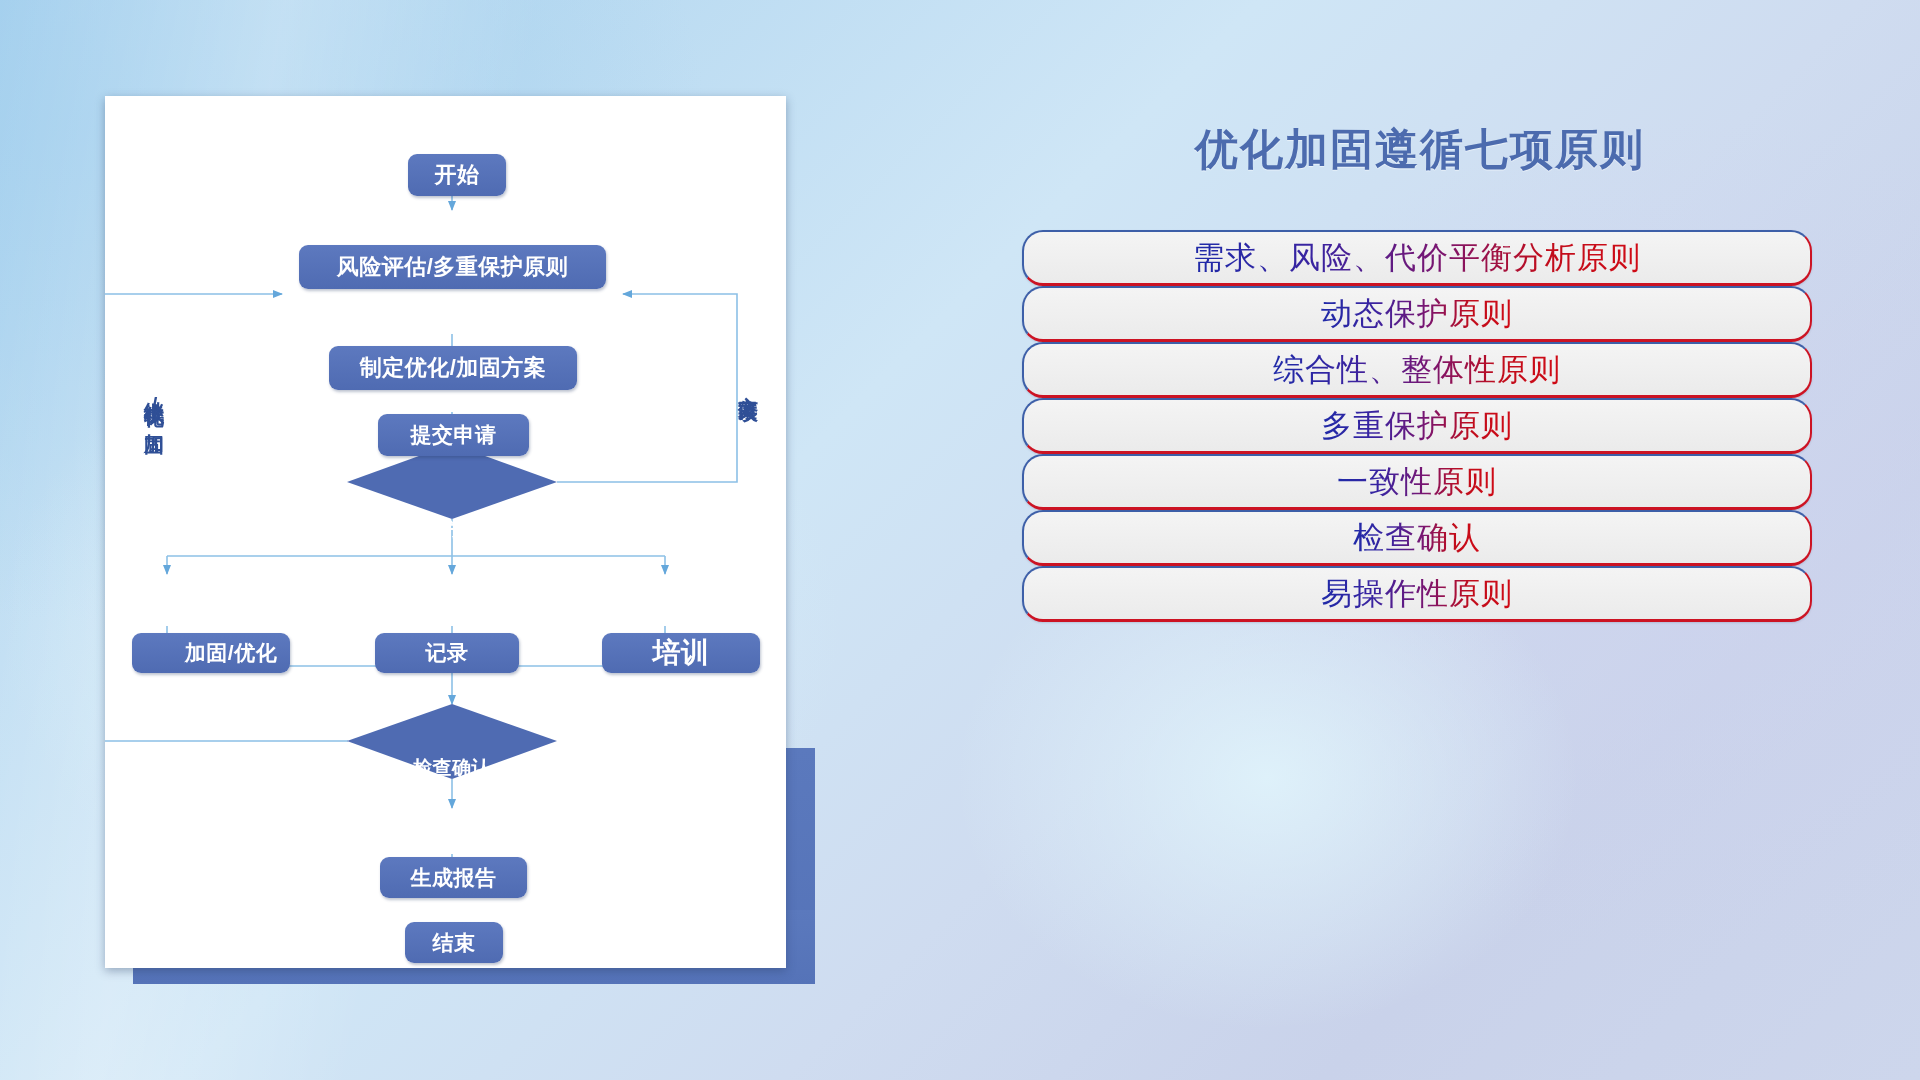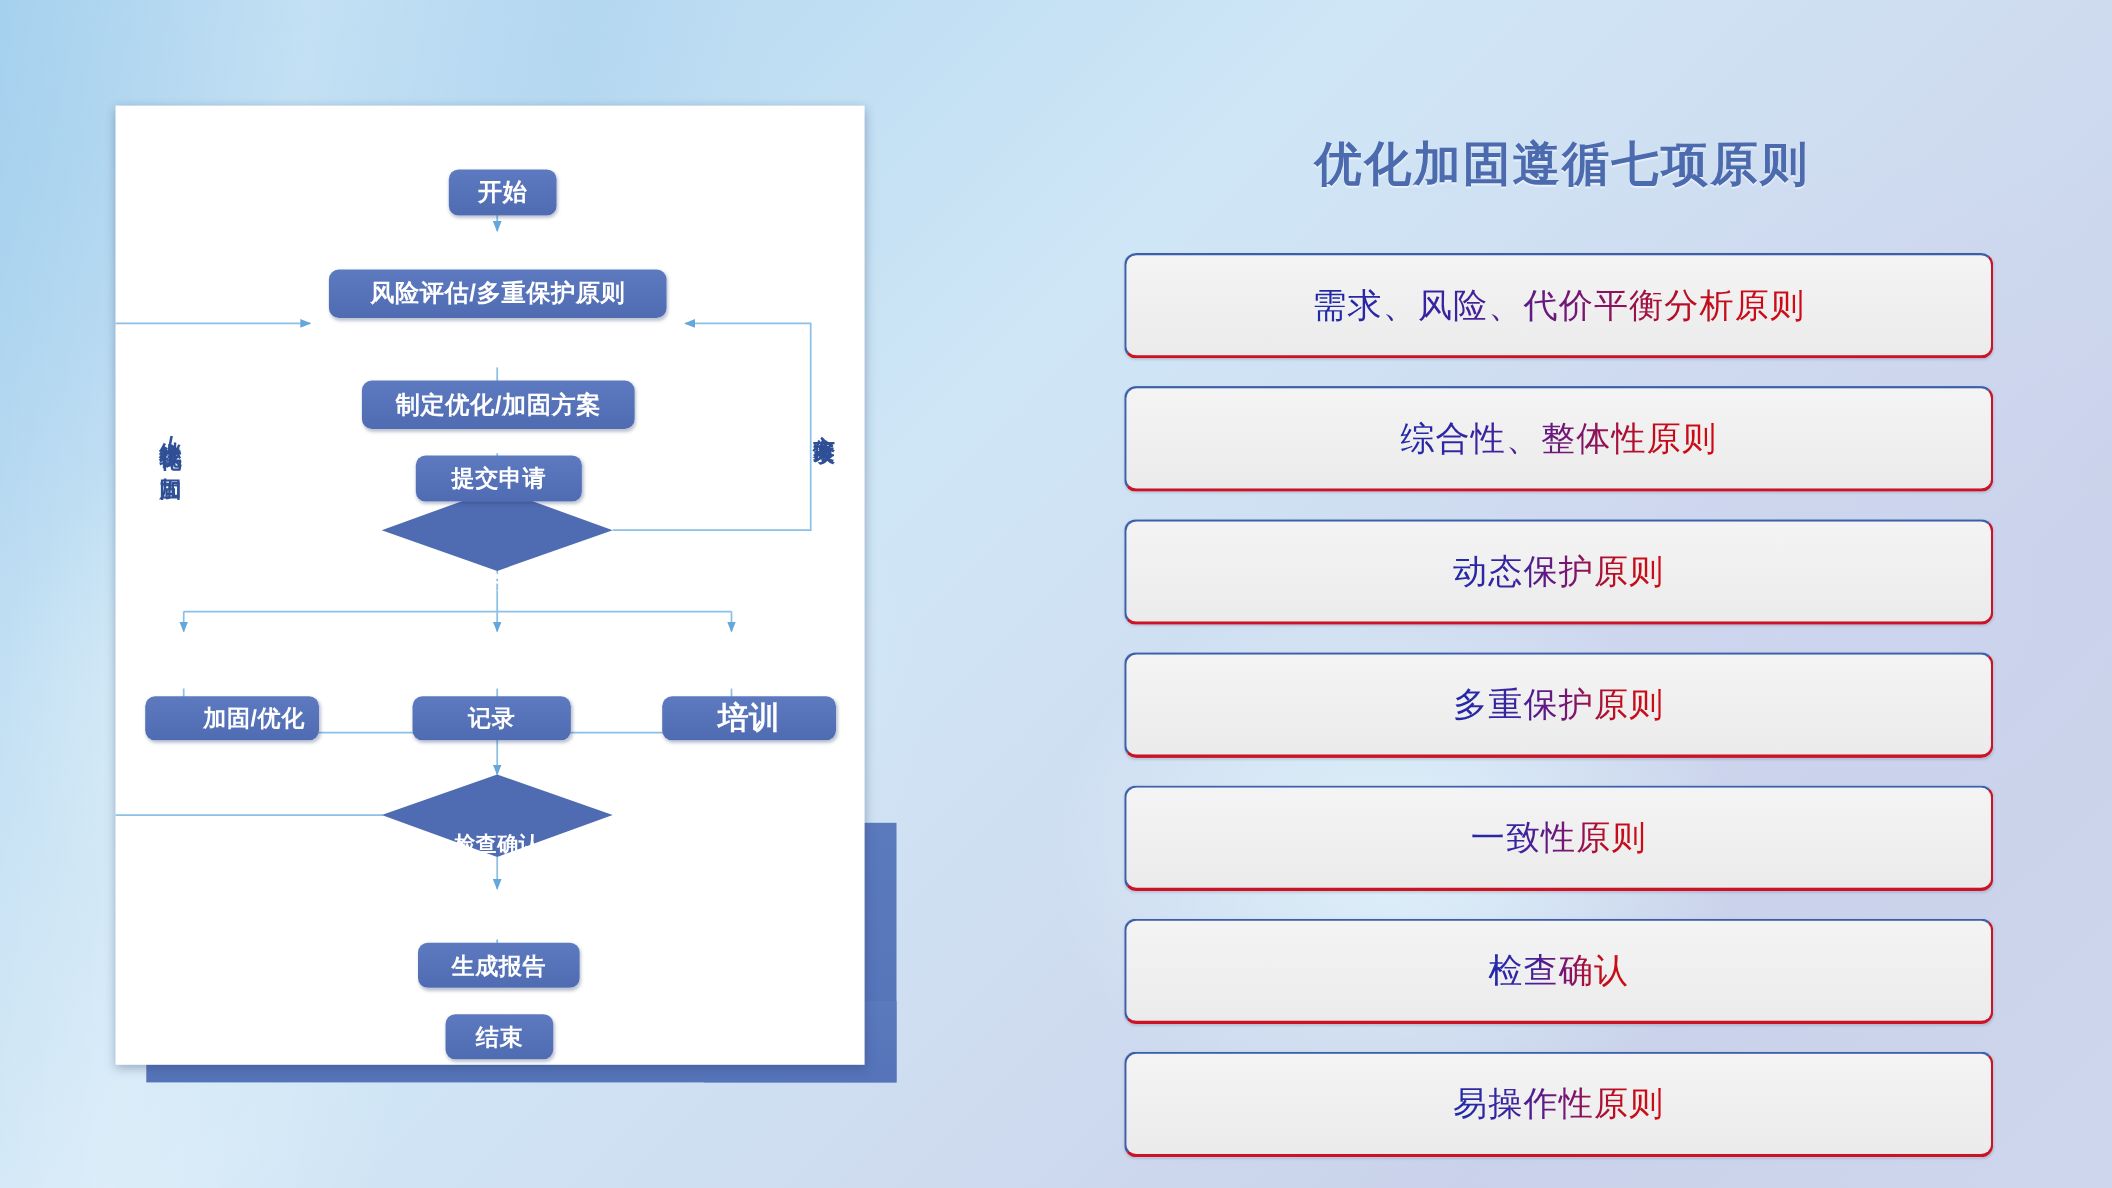--- a/index.html
+++ b/index.html
@@ -36,23 +36,23 @@
     font-weight:bold;letter-spacing:.5px;
     box-shadow:1px 2px 3px rgba(35,55,100,.30);}
   .vlabel{position:absolute;color:#2f4f96;font-weight:bold;
     writing-mode:vertical-rl;text-orientation:upright;letter-spacing:2px;line-height:1.08;}
 
   
   #right-title{position:absolute;left:1010px;top:108px;width:820px;
     text-align:center;font-size:43px;font-weight:bold;color:#4c6bae;
     letter-spacing:2px;text-shadow:0 1px 1px rgba(255,255,255,.55);margin-top:13px;}
   #cards{position:absolute;left:1022px;top:230px;width:790px;}
-  .pcard{position:relative;height:96px;margin-bottom:25px;
+  .pcard{position:relative;height:56px;
     background:linear-gradient(180deg,#f4f4f4 0%,#efefef 55%,#ebebeb 100%);
-    border-radius:11px;
+    border-radius:21px;
     border-top:2px solid #3d5fa8;
     border-left:2px solid #3d5fa8;
     border-right:2px solid #cc1323;
     border-bottom:3px solid #cc1323;
     display:flex;align-items:center;justify-content:center;
     box-shadow:0 1px 2px rgba(60,70,110,.18);}
   .pcard-text{font-size:31px;font-weight:normal;letter-spacing:1px;
     background:linear-gradient(90deg,#1f2aa8 0%,#3a23a0 28%,#7a1570 55%,#c00d1c 78%,#d00a15 100%);
     -webkit-background-clip:text;background-clip:text;color:transparent;
     -webkit-text-fill-color:transparent;}
@@ -156,24 +156,24 @@
 <div class="vlabel" style="left:143px;top:386px;font-size:20px;">继续优化/加固</div>
 <div class="vlabel" style="left:737px;top:380px;font-size:20px;">方案修改</div>
 
 <div id="right-title">优化加固遵循七项原则</div>
 
 <div id="cards">
   <div class="pcard">
     <span class="pcard-text">需求、风险、代价平衡分析原则</span>
   </div>
   <div class="pcard">
-    <span class="pcard-text">综合性、整体性原则</span>
+    <span class="pcard-text">动态保护原则</span>
   </div>
   <div class="pcard">
-    <span class="pcard-text">动态保护原则</span>
+    <span class="pcard-text">综合性、整体性原则</span>
   </div>
   <div class="pcard">
     <span class="pcard-text">多重保护原则</span>
   </div>
   <div class="pcard">
     <span class="pcard-text">一致性原则</span>
   </div>
   <div class="pcard">
     <span class="pcard-text">检查确认</span>
   </div>

